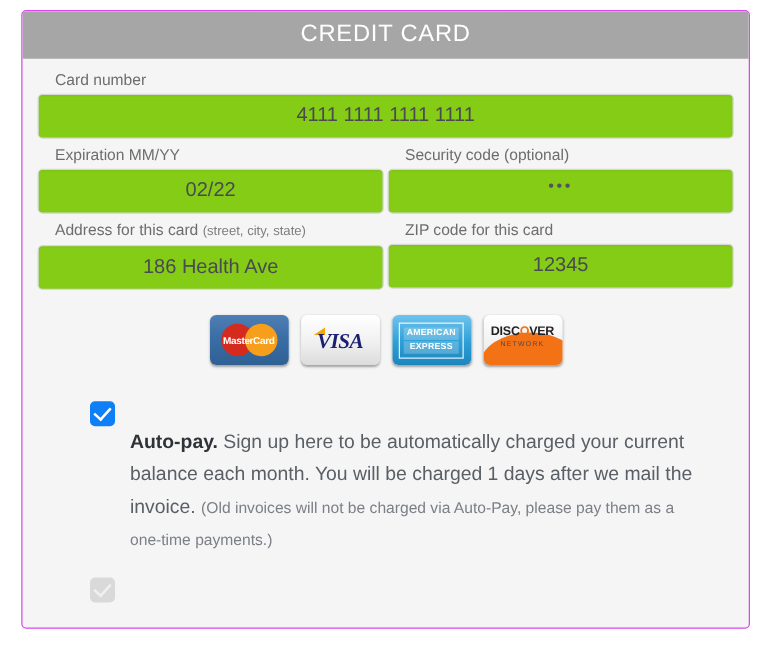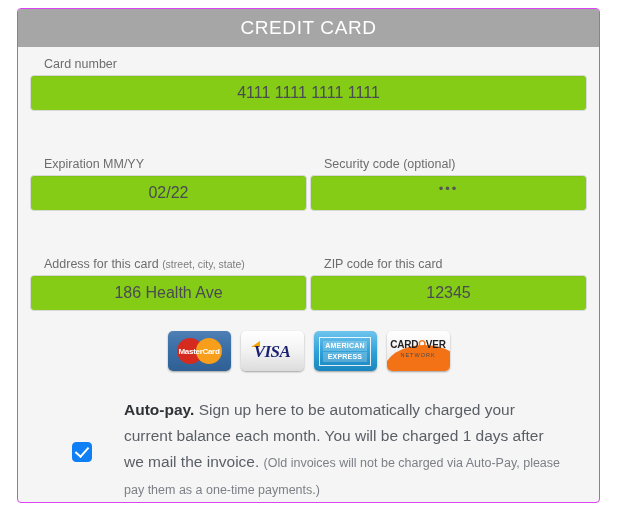--- a/index.html
+++ b/index.html
@@ -66,21 +66,20 @@
     justify-content: center;
     font-size: 16px;
     color: #4a4a52;
     box-shadow: inset 0 1px 1px rgba(0,0,0,0.045);
   }
   .input-box.full { width: 100%; }
 
   .row-2 {
     display: flex;
     gap: 3px;
-    margin-top: 40px;
   }
   .col {
     flex: 1 1 0;
     min-width: 0;
   }
 
   .cvv-dots {
     font-size: 13px;
     letter-spacing: 2px;
     color: #555;
@@ -185,22 +184,23 @@
   }
 
   
   .checks {
     margin-top: 26px;
     padding-left: 42px;
     padding-right: 20px;
   }
   .check-row {
     display: flex;
-    align-items: center;
+    align-items: flex-start;
     margin-bottom: 14px;
+    flex-direction: column;
   }
   .cb {
     flex: 0 0 auto;
     width: 20px;
     height: 20px;
     border-radius: 4px;
     box-sizing: border-box;
     margin-top: 3px;
     position: relative;
   }
@@ -293,21 +293,21 @@
       <div class="card-logo logo-amex">
         <div class="amex-block">
           <span class="amex-line">AMERICAN</span>
           <span class="amex-line">EXPRESS</span>
         </div>
       </div>
 
       <div class="card-logo logo-disc">
         <div class="disc-arc"></div>
         <div class="disc-text">
-          <span class="disc-main"><span>CARD</span><span class="disc-o">O</span><span>VER</span></span>
+          <span class="disc-main"><span>DISC</span><span class="disc-o">O</span><span>VER</span></span>
           <span class="disc-sub">NETWORK</span>
         </div>
       </div>
 
     </div>
 
     <div class="checks">
 
       <div class="check-row">
         <div class="cb cb-checked">

